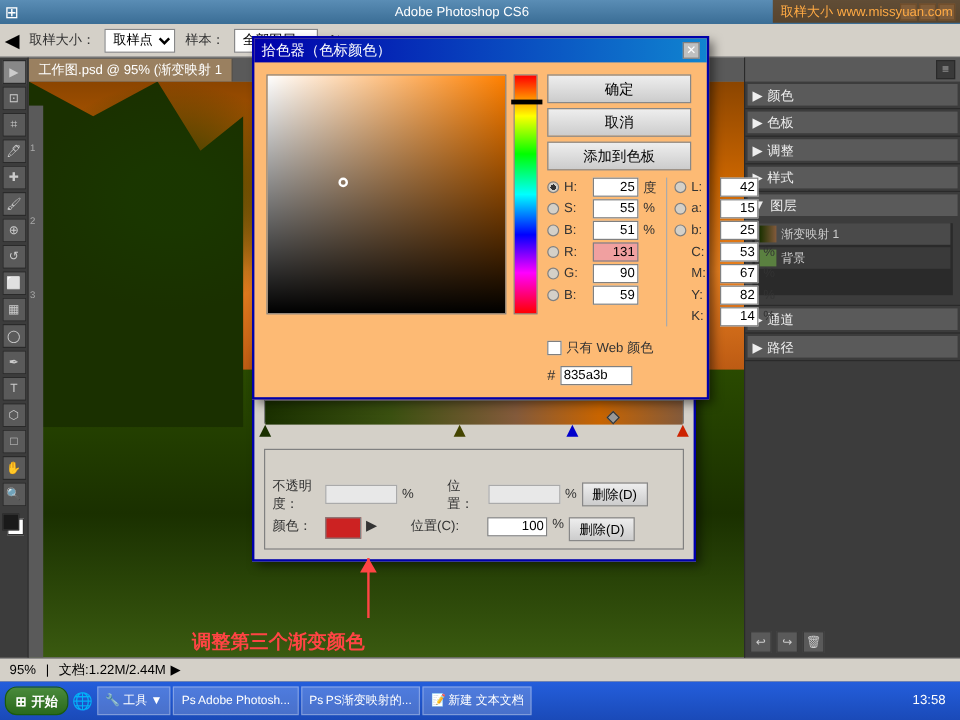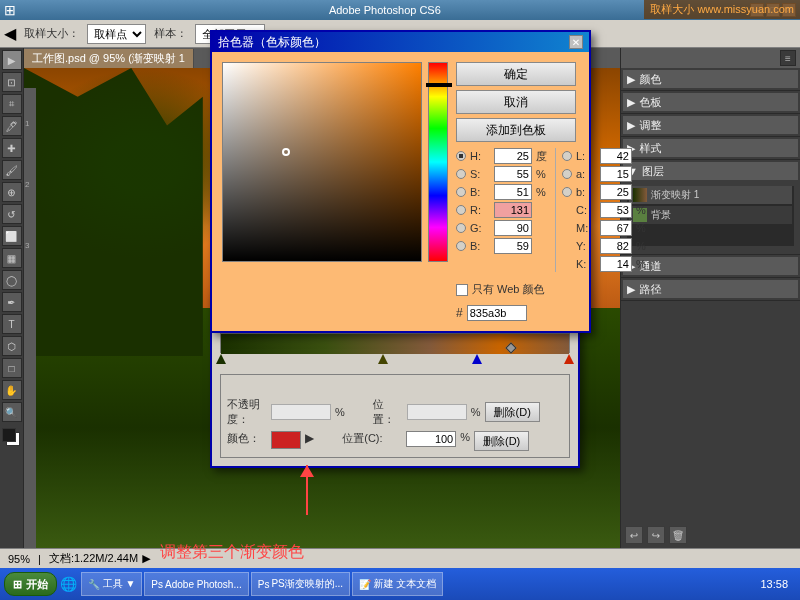--- a/index.html
+++ b/index.html
@@ -655,25 +655,25 @@
       width: 50px;
       height: 16px;
       font-size: 11px;
       border: 1px solid #808080;
       background: white;
       padding: 0 2px;
       text-align: right;
     }
     .annotation-text {
       position: absolute;
-      bottom: 37px;
+      bottom: 54px;
       left: 160px;
       color: #ff4444;
       font-size: 16px;
-      font-weight: normal;
+      font-weight: bold;
       z-index: 200;
       white-space: nowrap;
     }
     .annotation-arrow {
       position: absolute;
       bottom: 85px;
       left: 306px;
       width: 2px;
       height: 50px;
       background: #ff4444;

